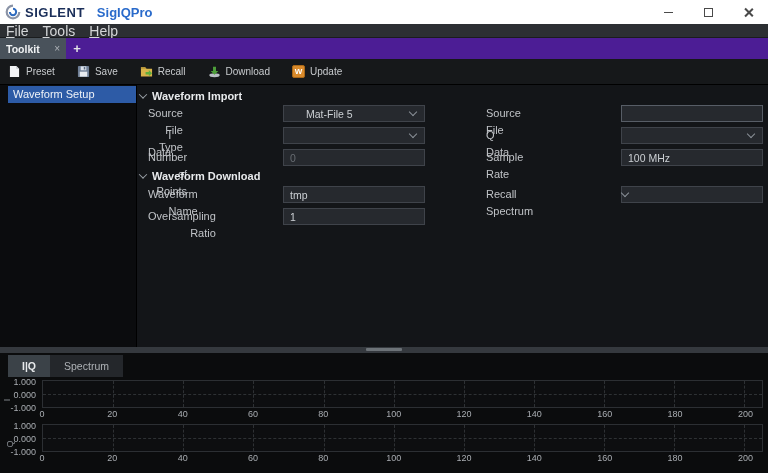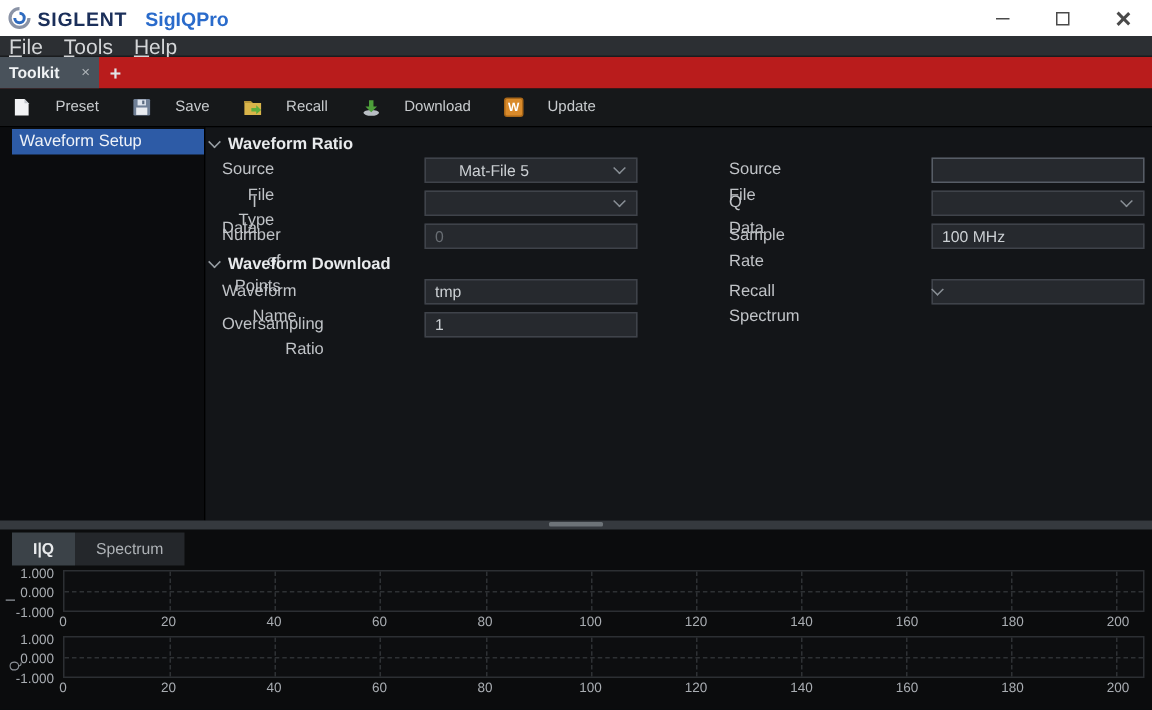--- a/index.html
+++ b/index.html
@@ -21,32 +21,32 @@
     width:1.5px; height:11px; background:#4a4a4a; }
   .glyph-close::before { transform:rotate(45deg); } .glyph-close::after { transform:rotate(-45deg); }
 
   
   .menubar { height:14px; background:#2c2f33; display:flex; align-items:center; padding-left:6px;
     border-bottom:1px solid #1a1c1e; }
   .menu-item { font-size:14px; color:#d4d6d8; margin-right:14px; cursor:default; }
   .menu-item .accel { text-decoration:underline; }
 
   
-  .tabbar { height:21px; background:#b91c1c; display:flex; align-items:stretch; }
+  .tabbar { height:21px; background:#4c1d95; display:flex; align-items:stretch; }
   .doc-tab { width:66px; background:#49525b; color:#f0f2f4; font-size:10.5px; font-weight:bold;
     display:flex; align-items:center; padding:0 6px; }
   .doc-tab .tab-label { flex:1; }
   .tab-close { color:#aeb3b8; font-size:10px; font-weight:normal; }
   .tab-add { width:22px; display:flex; align-items:center; justify-content:center;
     color:#e2e4e6; font-size:13px; font-weight:bold; }
 
   
   .toolbar { height:26px; background:#16181a; display:flex; align-items:center; padding-left:8px;
     border-bottom:1px solid #000; }
-  .tool-btn { display:flex; align-items:center; gap:16px; margin-right:22px; cursor:default; }
+  .tool-btn { display:flex; align-items:center; gap:5px; margin-right:22px; cursor:default; }
   .tool-btn .tlabel { font-size:10px; color:#c8cbce; }
   .tool-icon { width:13px; height:13px; display:flex; align-items:center; justify-content:center; }
   .update-chip { width:13px; height:13px; background:#d98a2b; border:1px solid #a96718; border-radius:2px;
     color:#fff; font-size:8px; font-weight:bold; display:flex; align-items:center; justify-content:center; }
 
   
   .content { height:262px; display:flex; background:#0b0c0e; position:relative; }
   .sidebar { width:137px; background:#0b0c0e; border-right:1px solid #000; padding-top:1px; }
   .side-item { margin-left:8px; height:17px; line-height:17px; font-size:11px; color:#c9cdd2;
     padding-left:5px; cursor:default; }
@@ -183,21 +183,21 @@
 
   <div class="content">
     <div class="sidebar">
       <div class="side-item selected">Waveform Setup</div>
     </div>
 
     <div class="main">
 
       <div class="sect-head" style="top:4px;">
         <span class="chev"></span>
-        <span class="sect-title">Waveform Ratio</span>
+        <span class="sect-title">Waveform Import</span>
       </div>
 
       <div class="frow" style="top:20px;">
         <span class="flabel lab1">Source File Type</span>
         <div class="fld col1">
           <span class="sel-text">Mat-File 5</span>
           <span class="sel-chev"></span>
         </div>
         <span class="flabel lab2">Source File</span>
         <div class="fld col2 lit">

